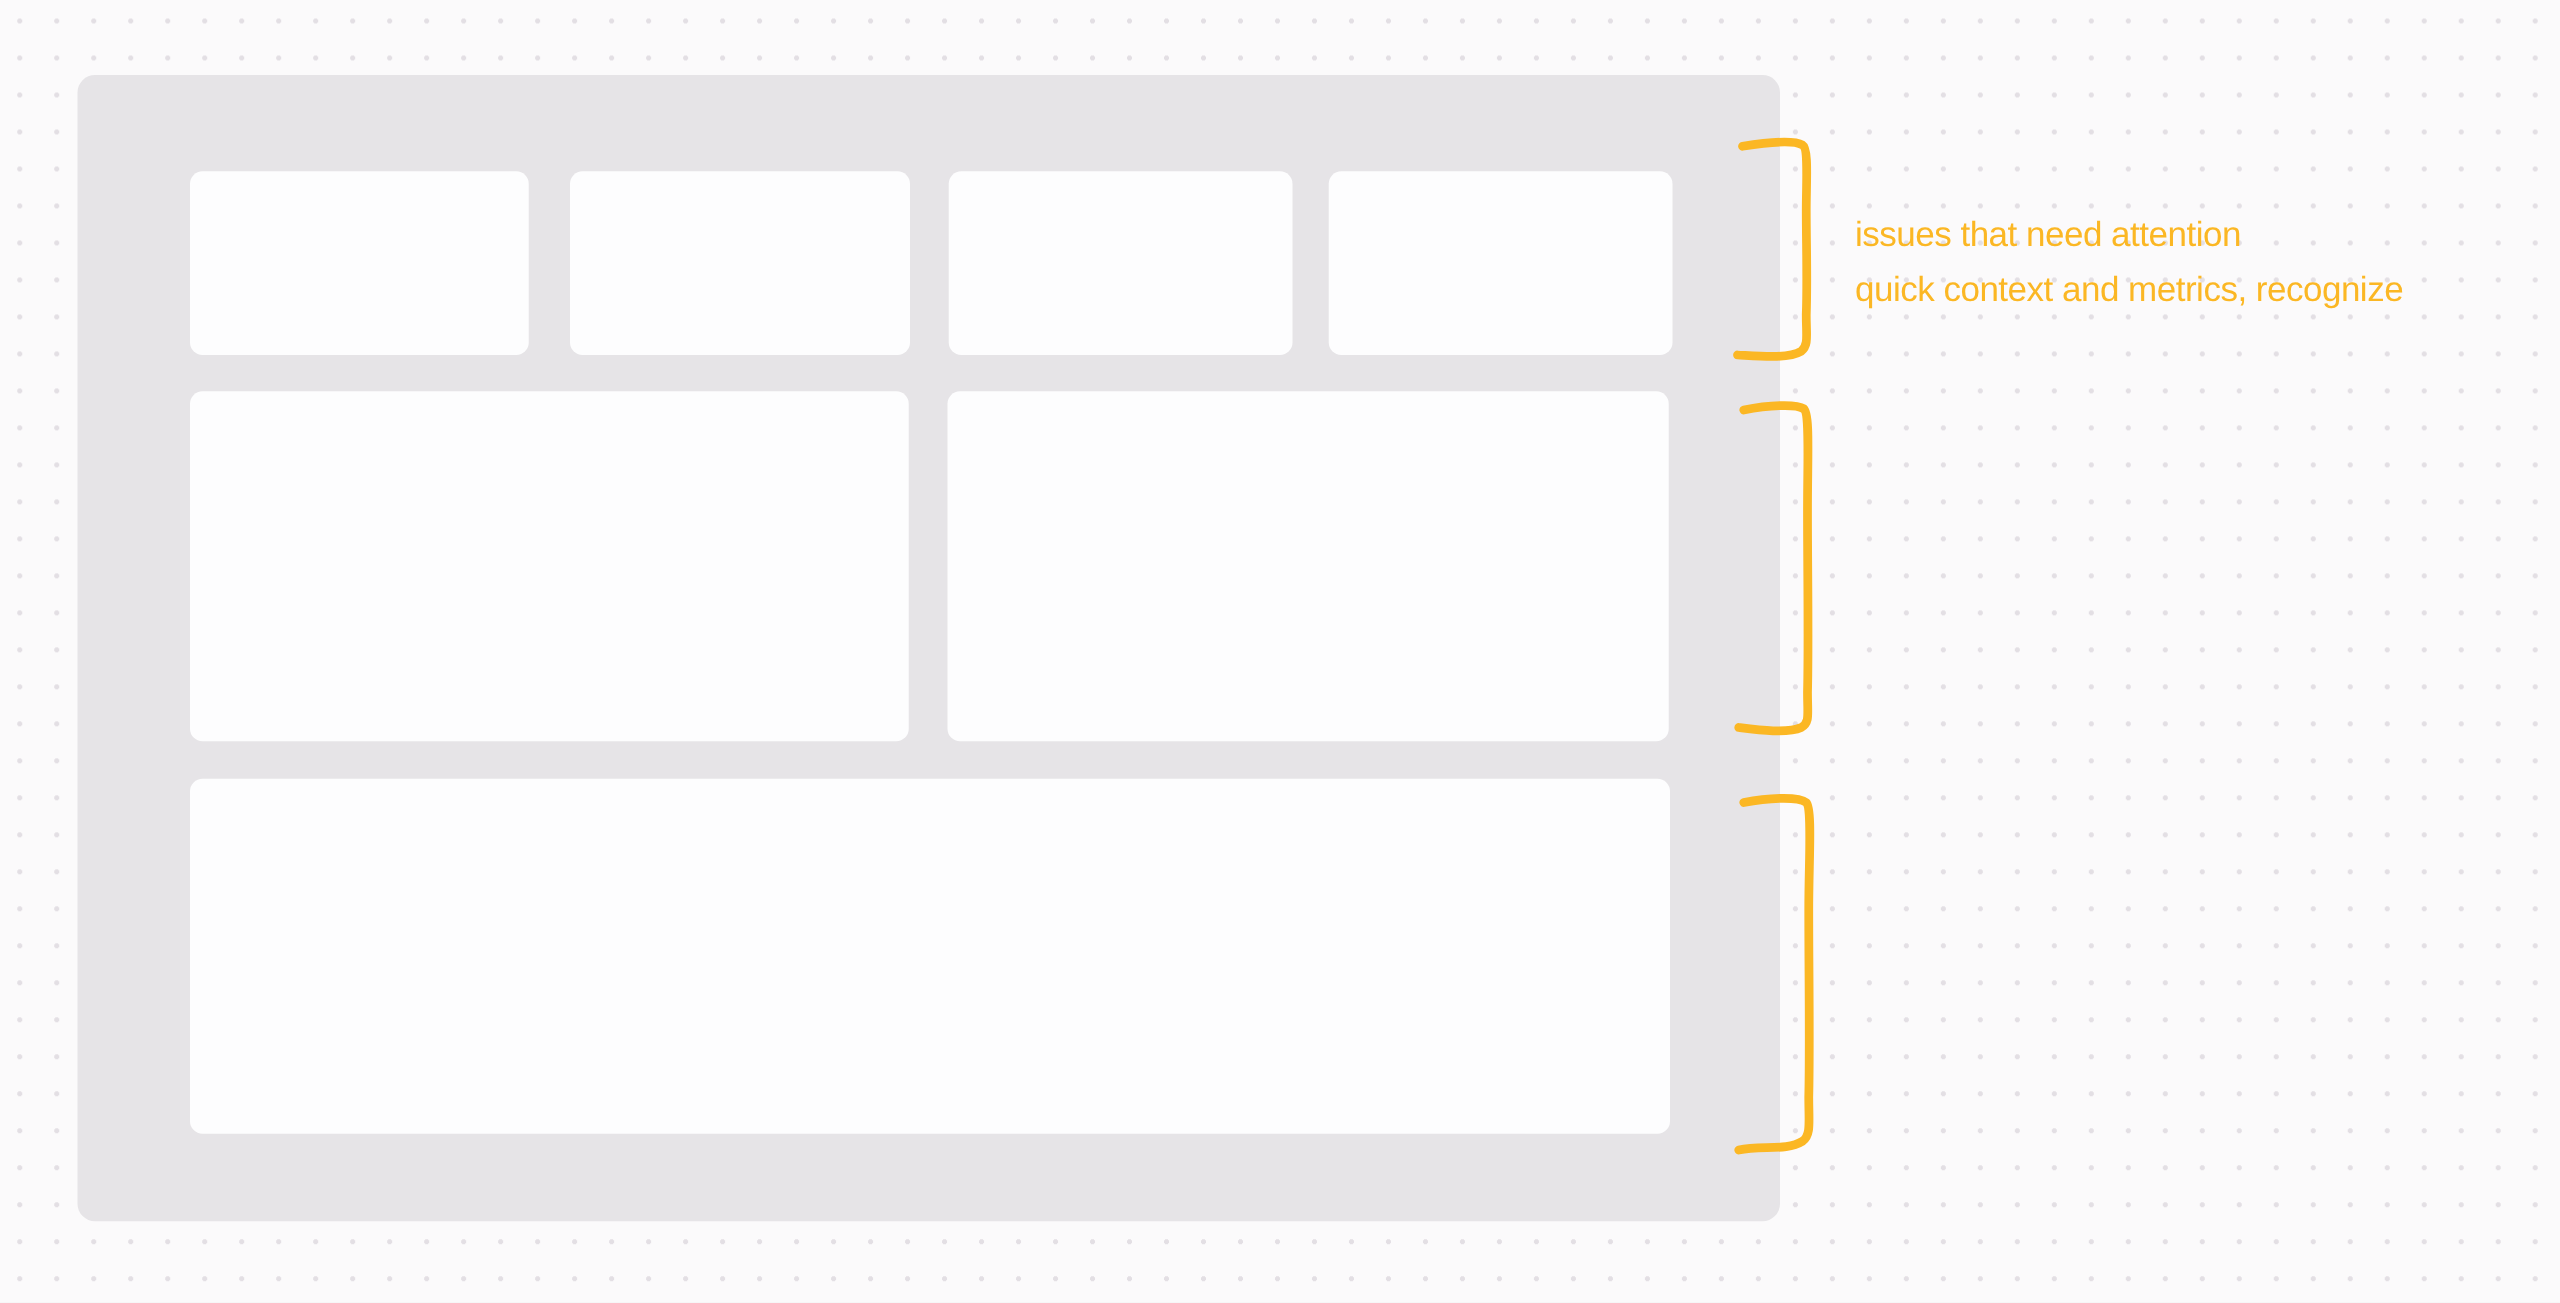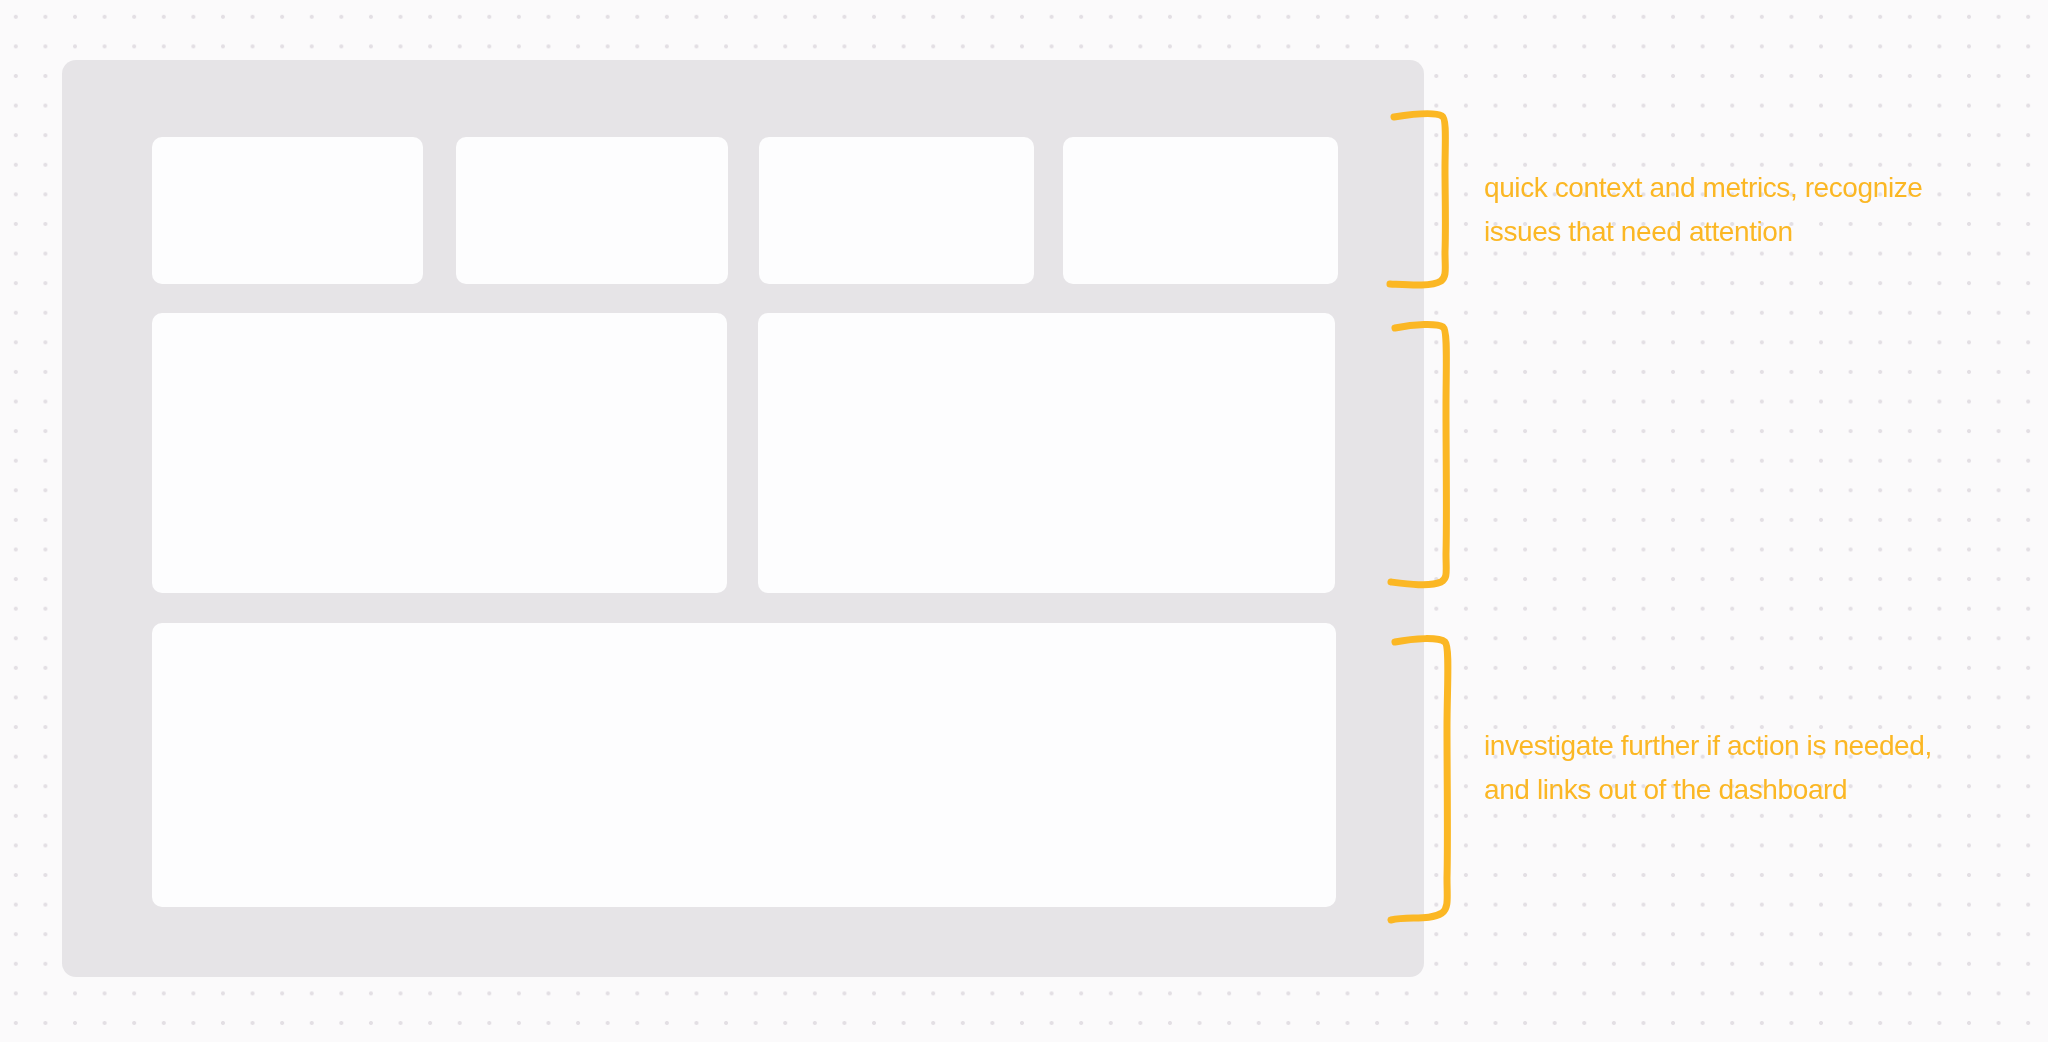--- a/index.html
+++ b/index.html
@@ -112,23 +112,19 @@
   <svg class="bracket b3" viewBox="0 0 80 305" xmlns="http://www.w3.org/2000/svg">
     <path d="M 12 14
              C 32 10, 56 9, 62 14
              C 67 19, 64 60, 64 100
              C 64 150, 65 210, 64 250
              C 64 270, 66 280, 59 285
              C 46 293, 26 288, 8 292"></path>
   </svg>
 
   <div class="annotation a1">
+    <div>issues that need attention</div>
     <div>quick context and metrics, recognize</div>
-    <div>issues that need attention</div>
   </div>
 
 
-  <div class="annotation a3">
-    <div>investigate further if action is needed,</div>
-    <div>and links out of the dashboard</div>
-  </div>
 
 </div>
 
 </body></html>

